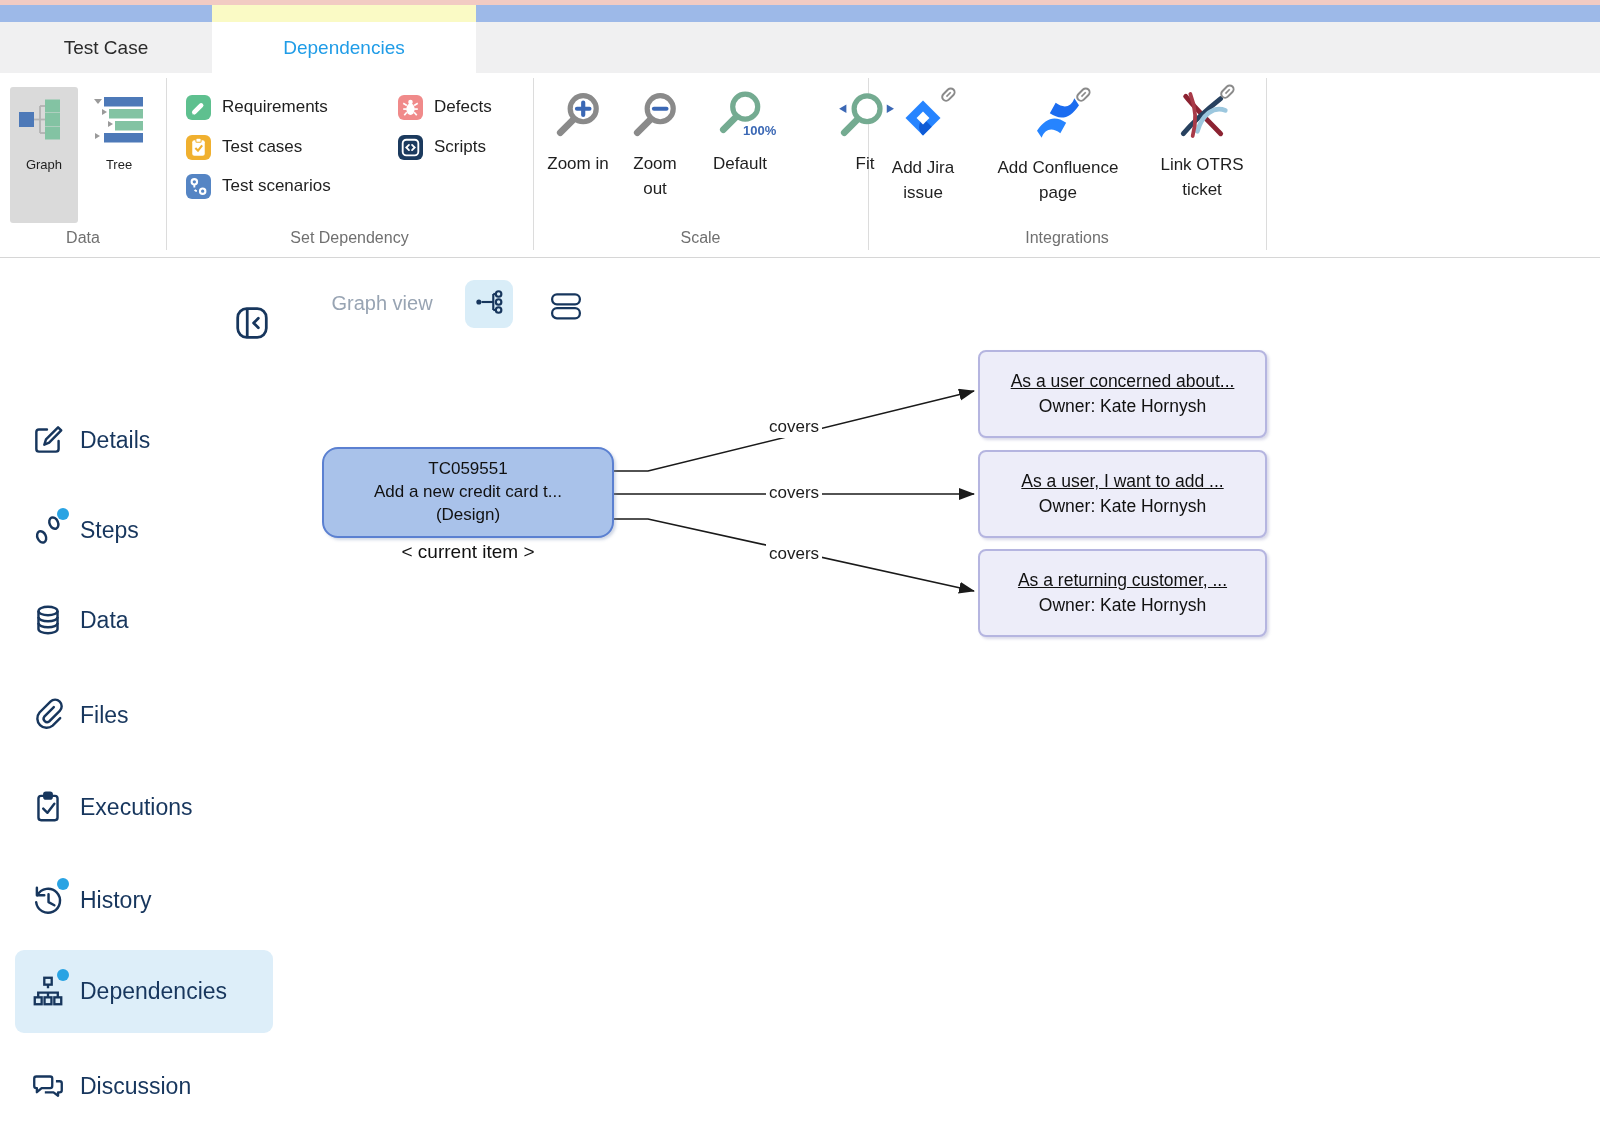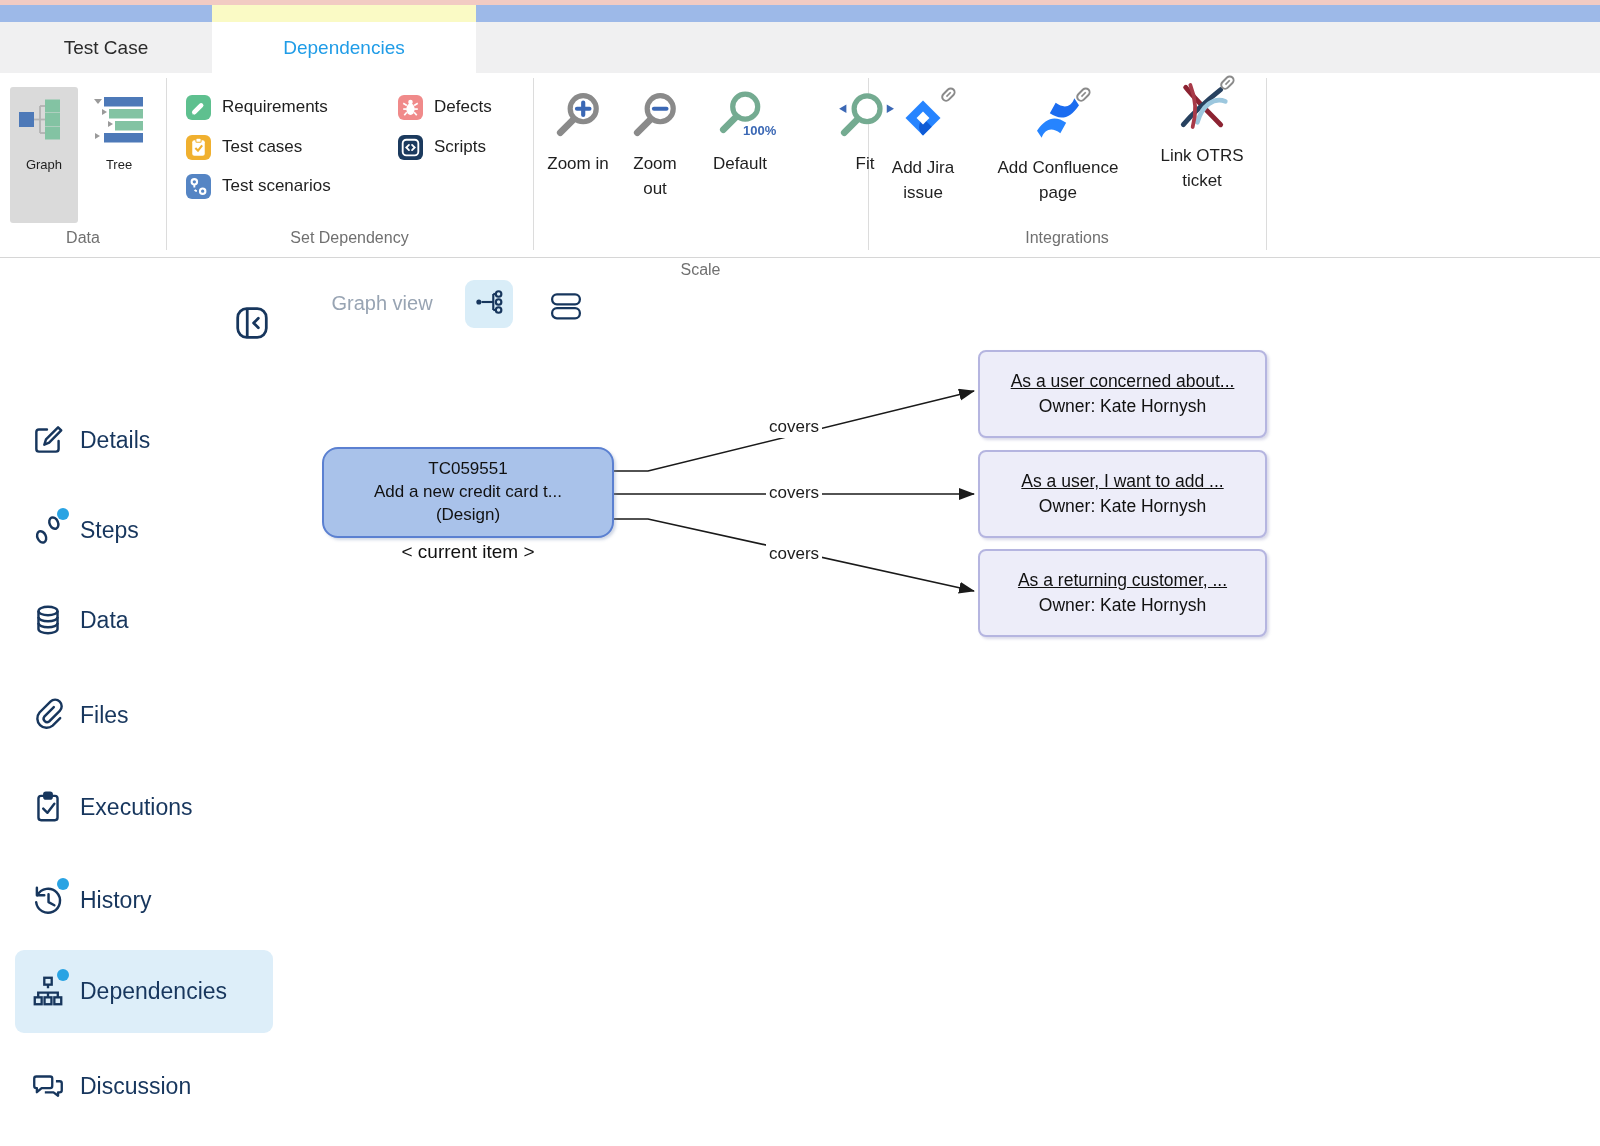--- a/index.html
+++ b/index.html
@@ -212,21 +212,21 @@
     <span class="icon-wrap">
       <svg width="58" height="52" viewBox="0 0 56 48">
         <circle cx="30" cy="17" r="12.5" fill="#fff" stroke="#74ab91" stroke-width="5"></circle>
         <line x1="20.5" y1="27.5" x2="8" y2="40" stroke="#74ab91" stroke-width="6.5" stroke-linecap="round"></line>
         <path d="M13 13l-7 4 7 4z" fill="#3b68b5" transform="translate(-3 0)"></path>
         <path d="M47 13l7 4-7 4z" fill="#3b68b5" transform="translate(2 0)"></path>
       </svg>
     </span>
     <span class="lbl">Fit</span>
   </div>
-  <div class="group-label" style="left:533px; width:335px;margin-top:32px;">Scale</div>
+  <div class="group-label" style="left:533px; width:335px;">Scale</div>
 
   <div class="integ-btn" style="left:880px; top:90px; width:86px;">
     <span class="icon-wrap">
       <svg width="56" height="56" viewBox="0 0 48 48">
         <path d="M24 9L39 24L24 39L9 24Z" fill="#2684ff"></path>
         <path d="M24 39c-4.5-4-4.5-10 0-15l7.5 7.5z" fill="#0f5bd6"></path>
         <path d="M24 18.5L29.5 24L24 29.5L18.5 24Z" fill="#fff"></path>
       </svg>
       <span class="clipbadge">
         <svg width="22" height="22" viewBox="0 0 20 20">
@@ -249,21 +249,21 @@
         <svg width="22" height="22" viewBox="0 0 20 20">
           <g transform="rotate(45 10 10)">
             <rect x="6.5" y="3" width="7" height="13" rx="3.5" fill="#fff" stroke="#8a8a8a" stroke-width="1.8"></rect>
             <line x1="10" y1="6.5" x2="10" y2="12" stroke="#8a8a8a" stroke-width="1.5"></line>
           </g>
         </svg>
       </span>
     </span>
     <span class="lbl">Add Confluence page</span>
   </div>
-  <div class="integ-btn" style="left:1146px; top:78px; width:112px;">
+  <div class="integ-btn" style="left:1146px; top:87px; width:112px;">
     <span class="icon-wrap">
       <svg width="56" height="56" viewBox="0 0 48 48" fill="none">
         <path d="M10 8C18 18 28 28 40 40" stroke="#8c2332" stroke-width="4.2" stroke-linecap="round"></path>
         <path d="M40 10C30 18 18 28 8 40" stroke="#27415f" stroke-width="4.2" stroke-linecap="round"></path>
         <path d="M44 20C34 16 24 24 20 38" stroke="#9cc7de" stroke-width="4" stroke-linecap="round"></path>
         <path d="M14 6c4 10 6 22 2 36" stroke="#a83a48" stroke-width="3.2" stroke-linecap="round"></path>
       </svg>
       <span class="clipbadge">
         <svg width="22" height="22" viewBox="0 0 20 20">
           <g transform="rotate(45 10 10)">

